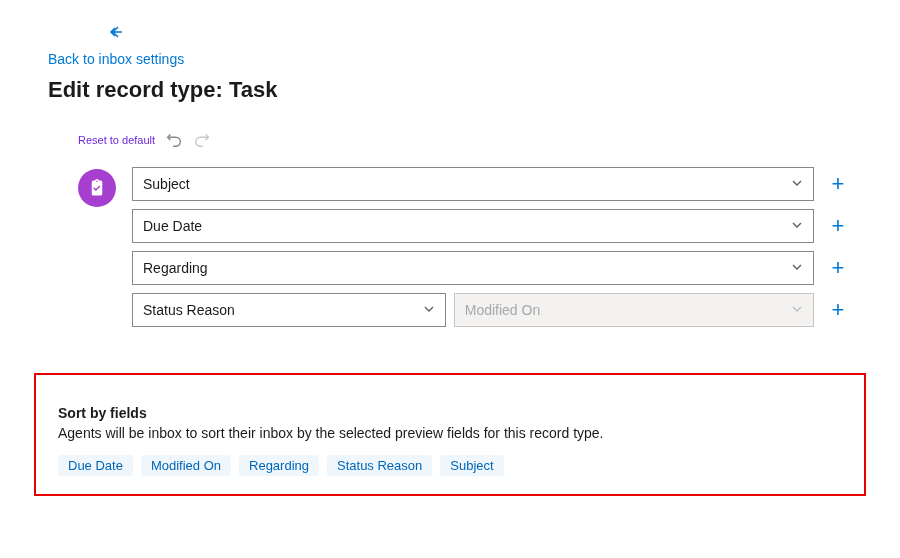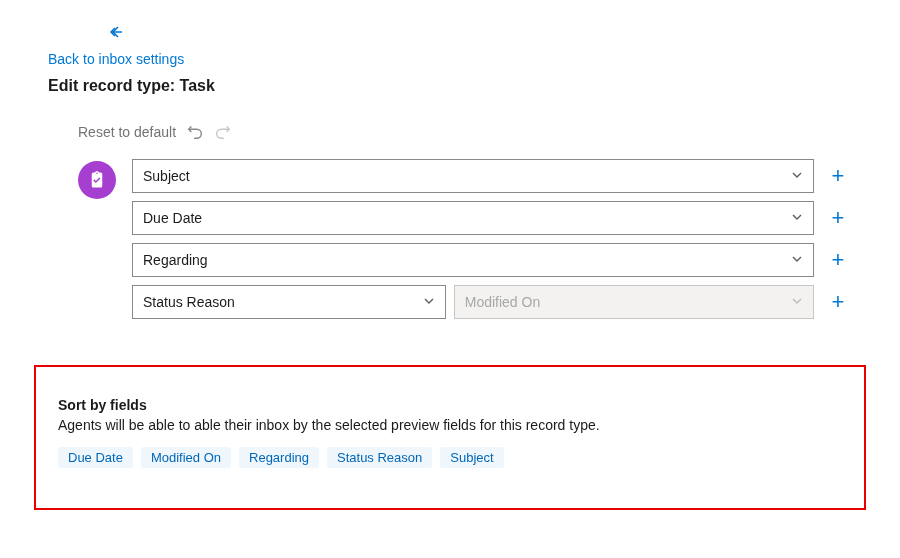--- a/index.html
+++ b/index.html
@@ -16,21 +16,21 @@
     align-items: center;
     gap: 8px;
     color: #0078d4;
     font-size: 14px;
     cursor: pointer;
     margin-bottom: 4px;
     flex-direction: column;
   }
   .back-link svg { width: 16px; height: 16px; }
   h1.page-title {
-    font-size: 16px;
+    font-size: 22px;
     font-weight: 600;
     margin: 6px 0 28px 0;
   }
   .section-row {
     display: flex;
     align-items: center;
     justify-content: space-between;
     margin-bottom: 18px;
     padding: 0 4px 0 30px;
   }
@@ -48,22 +48,22 @@
     display: inline-flex;
     align-items: center; justify-content: center;
     font-size: 9px; color: #666;
     font-style: italic;
     font-family: Georgia, serif;
   }
   .reset-group {
     display: flex;
     align-items: center;
     gap: 10px;
-    color: #737373;
-    font-size: 14px;
+    color: #6d28d9;
+    font-size: 11px;
   }
   .reset-group .undo, .reset-group .redo {
     width: 18px; height: 18px;
     display: inline-flex;
     align-items: center; justify-content: center;
     color: #8a8a8a;
   }
   .fields-area {
     display: flex;
     align-items: flex-start;
@@ -113,21 +113,21 @@
     align-items: center; justify-content: center;
     color: #0078d4;
     font-size: 22px;
     cursor: pointer;
     flex-shrink: 0;
   }
   .chevron svg { width: 12px; height: 12px; }
   .sort-box {
     margin-top: 46px;
     border: 2px solid #e60000;
-    padding: 30px 22px 40px 22px;
+    padding: 30px 22px 18px 22px;
     margin-left: -14px;
     margin-right: -14px;
   }
   .sort-title { font-weight: 600; font-size: 14px; }
   .sort-desc { font-size: 14px; margin: 4px 0 14px 0; color: #1b1b1b; }
   .chips { display: flex; gap: 8px; flex-wrap: wrap; }
   .chip {
     background: #eff6fc;
     color: #0067b8;
     font-size: 13px;
@@ -241,21 +241,21 @@
       </div>
       <div class="add-btn">+</div>
     </div>
 
   </div>
 </div>
 
 
 <div class="sort-box">
   <div class="sort-title">Sort by fields</div>
-  <div class="sort-desc">Agents will be able to able their inbox by the selected preview fields for this record type.</div>
+  <div class="sort-desc">Agents will be inbox to sort their inbox by the selected preview fields for this record type.</div>
   <div class="chips" id="chips-container">
       <span class="chip">Due Date</span>
       <span class="chip">Modified On</span>
       <span class="chip">Regarding</span>
       <span class="chip">Status Reason</span>
       <span class="chip">Subject</span>
     </div>
 </div>
 
 

